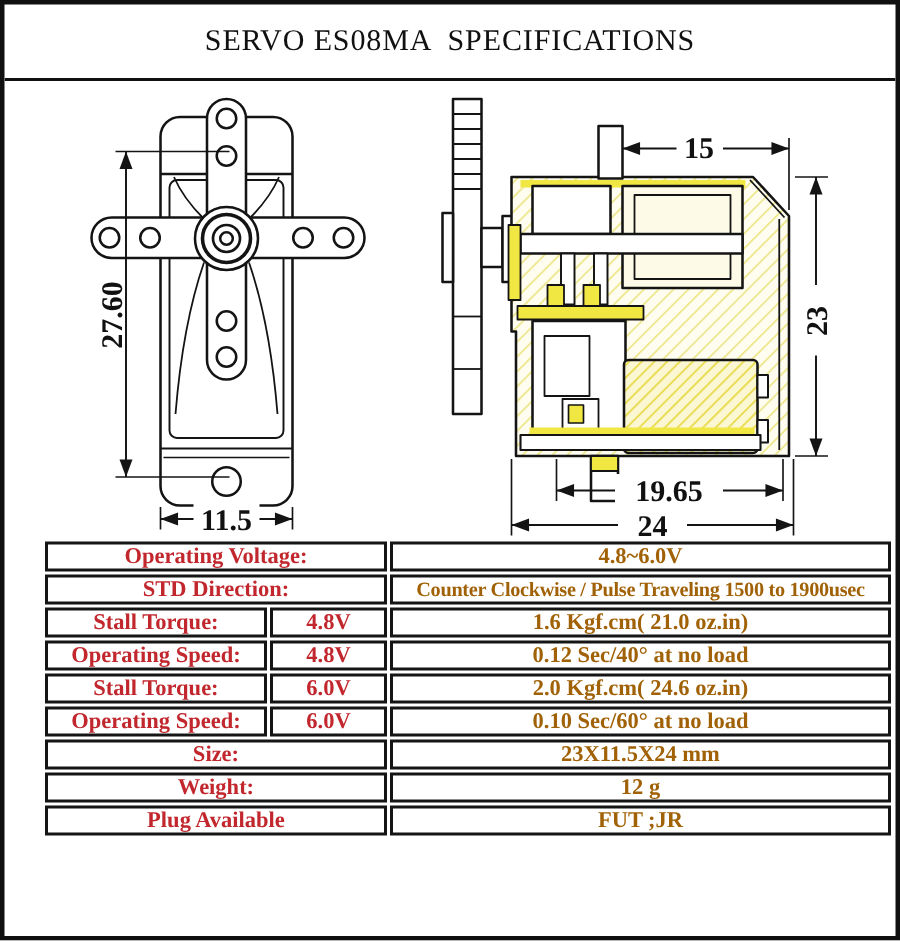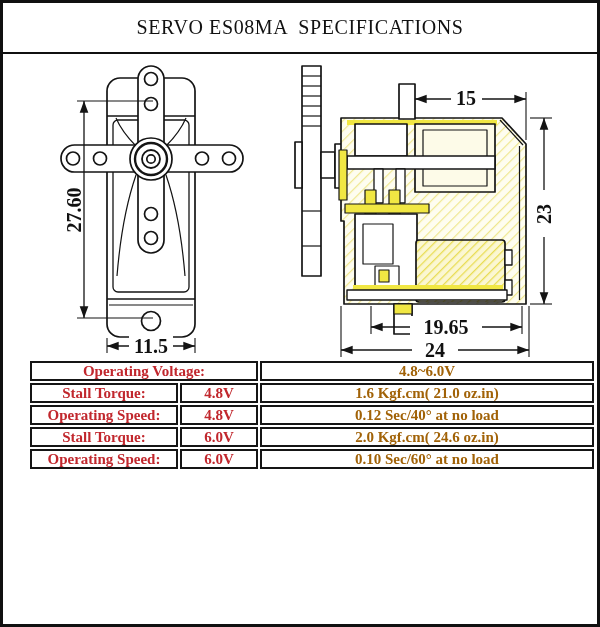--- a/index.html
+++ b/index.html
@@ -188,35 +188,51 @@
         <col style="width:148px">
         <col style="width:78px">
         <col>
       </colgroup>
     <tbody>
         <tr>
           <td class="lbl" colspan="2">Operating Voltage:</td>
           <td class="val">4.8~6.0V</td>
         </tr>
         <tr>
+          <td class="lbl" colspan="2">STD  Direction:</td>
+          <td class="val long">Counter Clockwise / Pulse Traveling 1500 to 1900usec</td>
+        </tr>
+        <tr>
           <td class="lbl">Stall  Torque:</td>
           <td class="lbl">4.8V</td>
           <td class="val">1.6 Kgf.cm( 21.0 oz.in)</td>
         </tr>
         <tr>
           <td class="lbl">Operating Speed:</td>
           <td class="lbl">4.8V</td>
           <td class="val">0.12 Sec/40° at no load</td>
         </tr>
         <tr>
           <td class="lbl">Stall  Torque:</td>
           <td class="lbl">6.0V</td>
           <td class="val">2.0 Kgf.cm( 24.6 oz.in)</td>
         </tr>
         <tr>
           <td class="lbl">Operating Speed:</td>
           <td class="lbl">6.0V</td>
           <td class="val">0.10 Sec/60° at no load</td>
         </tr>
+        <tr>
+          <td class="lbl" colspan="2">Size:</td>
+          <td class="val">23X11.5X24 mm</td>
+        </tr>
+        <tr>
+          <td class="lbl" colspan="2">Weight:</td>
+          <td class="val">12 g</td>
+        </tr>
+        <tr>
+          <td class="lbl" colspan="2">Plug  Available</td>
+          <td class="val">FUT ;JR</td>
+        </tr>
       </tbody>
   </table>
 
 </div>
 
 </body></html>

